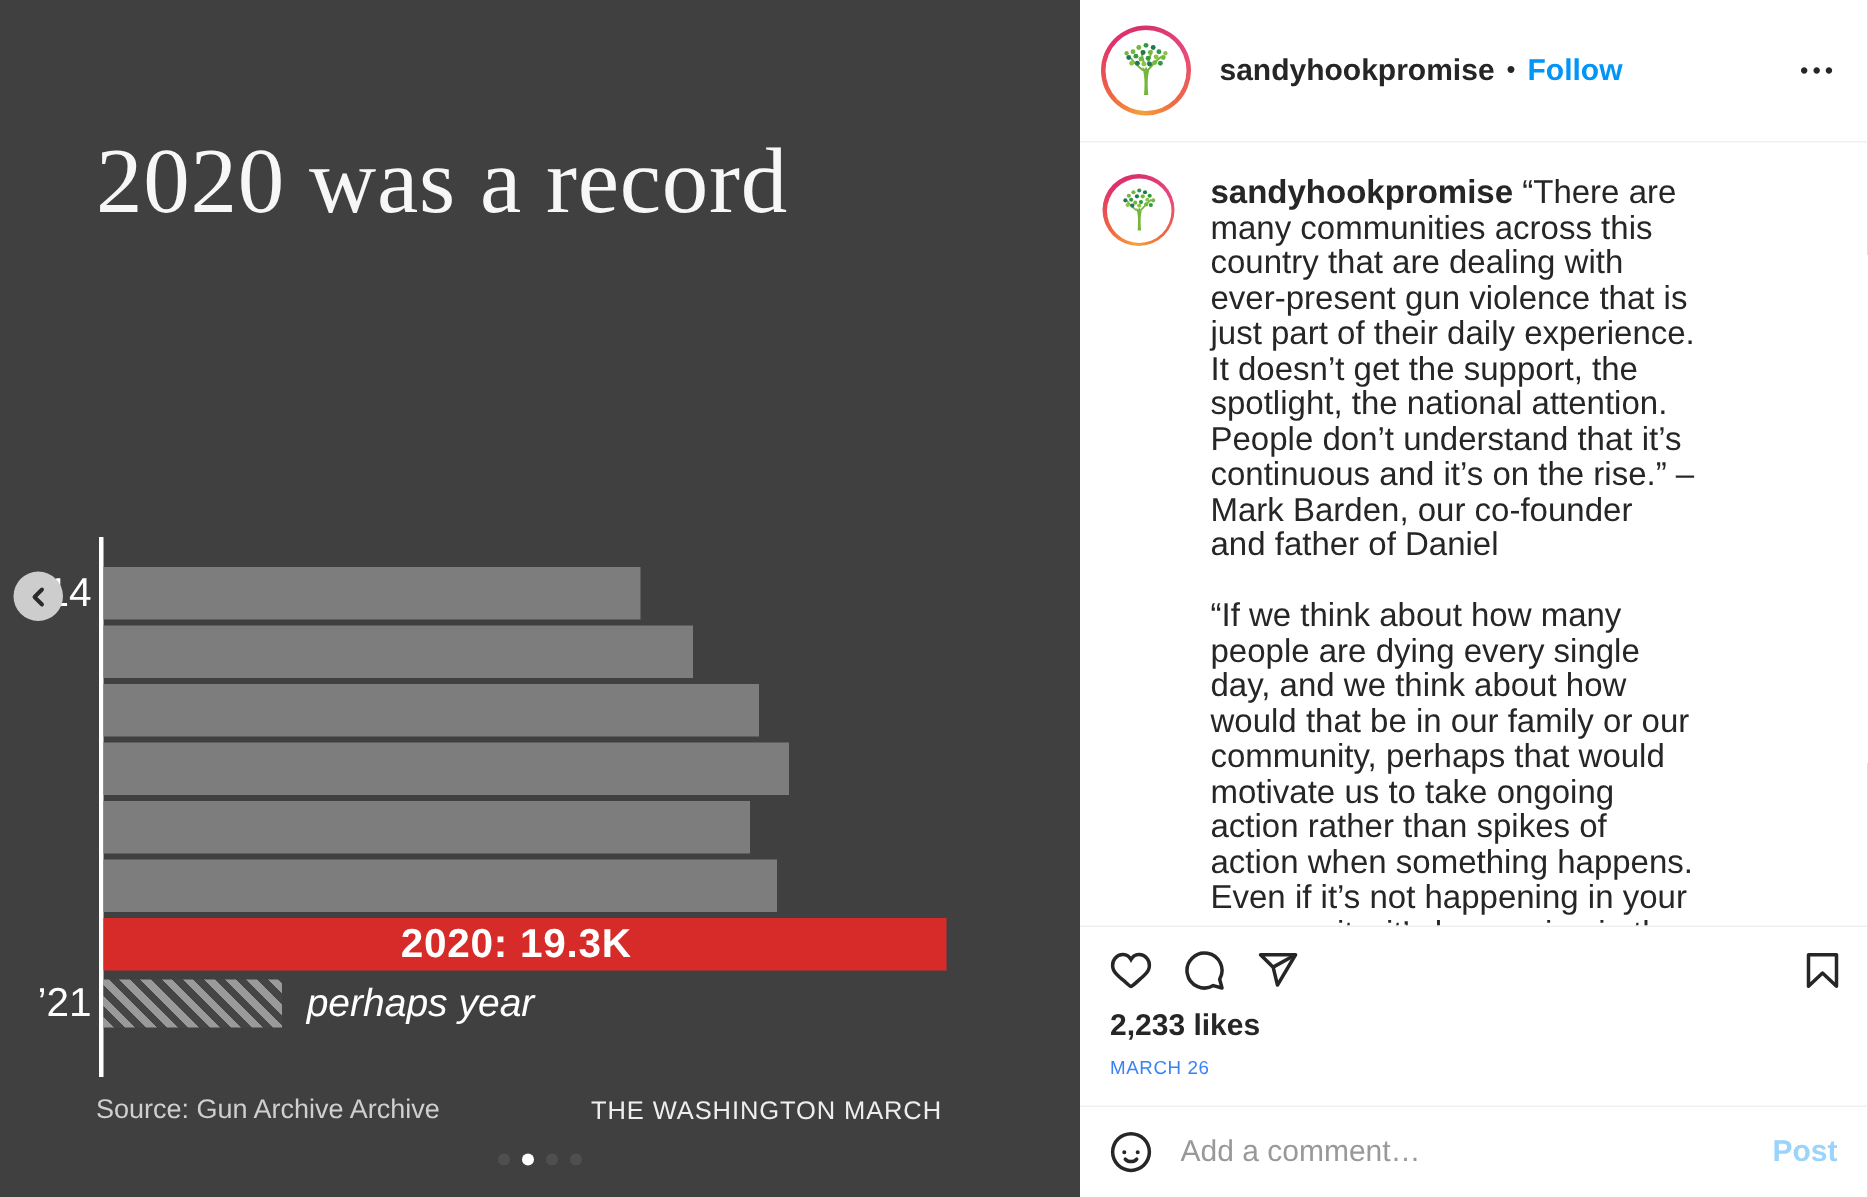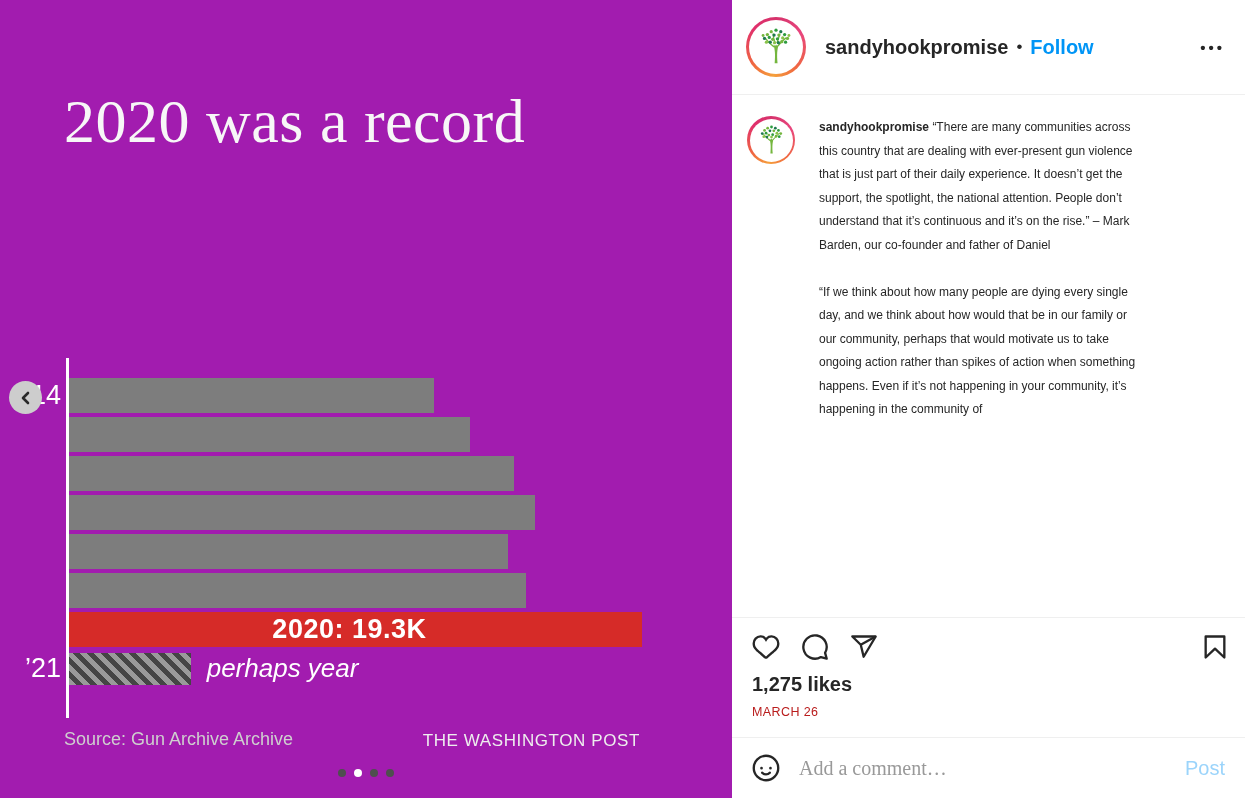--- a/index.html
+++ b/index.html
@@ -1,20 +1,20 @@
 <!DOCTYPE html>
 <html style="--accent: #0095f6; --bar: #7d7d7d; --highlight: #d62b28;"><head>
 <meta charset="utf-8">
 <style>
   html,body{margin:0;padding:0;background:#fff;}
   body{width:1245px;height:798px;overflow:hidden;font-family:"Liberation Sans",sans-serif;-webkit-font-smoothing:antialiased;}
   .app{display:flex;width:1245px;height:798px;}
 
   
-  .media{position:relative;width:720px;height:798px;background:#a21caf;flex:none;overflow:hidden;padding-left:12px;}
+  .media{position:relative;width:720px;height:798px;background:#404040;flex:none;overflow:hidden;}
   .headline{position:absolute;left:64px;top:82px;font-family:"Liberation Serif","DejaVu Serif",serif;
             font-size:62px;line-height:78px;color:#f7f7f7;font-weight:400;letter-spacing:.5px;}
   .headline span{display:block;}
   .chart-title{position:absolute;left:65px;top:307px;font-size:31px;font-weight:700;color:#fff;letter-spacing:.2px;}
   .chart{position:absolute;left:66px;top:358px;right:0;height:360px;}
   .axis{position:absolute;left:0;top:0;width:3px;height:100%;background:#fff;}
   .bars{position:absolute;left:3px;top:20px;right:10px;}
   .bar-row{position:relative;height:35px;margin-bottom:4px;display:flex;align-items:center;}
   .ylabel{position:absolute;left:-50px;width:42px;text-align:right;color:#fff;font-size:27px;}
   .bar{height:100%;background:var(--bar,#7d7d7d);display:flex;align-items:center;justify-content:center;flex:none;}
@@ -42,35 +42,35 @@
   .ring .inner{background:#fff;border-radius:50%;display:flex;align-items:center;justify-content:center;}
   .ring.big .inner{width:54px;height:54px;}
   .ring.small .inner{width:43px;height:43px;}
   .username{font-weight:700;font-size:20px;color:#262626;margin-left:19px;cursor:pointer;}
   .sep{color:#262626;margin:0 8px;font-size:17px;}
   .follow{color:var(--accent,#0095f6);font-weight:700;font-size:20px;cursor:pointer;}
   .more{margin-left:auto;color:#262626;letter-spacing:3px;font-size:15px;font-weight:700;cursor:pointer;}
 
   .caption{flex:1;overflow:hidden;padding:21px 16px 0 15px;}
   .cap-row{display:flex;align-items:flex-start;}
-  .cap-text{margin-left:24px;width:324px;font-size:12px;line-height:23.5px;color:#262626;}
+  .cap-text{margin-left:24px;width:324px;font-size:22px;line-height:23.5px;color:#262626;}
   .cap-text p{margin:0 0 23.5px 0;}
   .cap-user{font-weight:700;cursor:pointer;}
 
   .actions{flex:none;border-top:1px solid #efefef;}
   .icons-row{display:flex;align-items:center;gap:21px;padding:15px 16px 9px 20px;}
   .icons-row svg{display:block;cursor:pointer;}
   .bookmark{margin-left:auto;}
   .likes{padding:3px 20px 0;font-weight:700;font-size:20px;color:#262626;cursor:pointer;}
-  .date{padding:9px 20px 18px;font-size:12.5px;color:#b91c1c;letter-spacing:.4px;}
+  .date{padding:9px 20px 18px;font-size:12.5px;color:#3b82f6;letter-spacing:.4px;}
 
   .comment-row{flex:none;height:61px;border-top:1px solid #efefef;display:flex;align-items:center;padding:0 20px;gap:17px;box-sizing:border-box;}
-  .comment-input{flex:1;border:0;outline:none;font-size:20px;color:#262626;font-family:Liberation Serif, serif;background:transparent;}
+  .comment-input{flex:1;border:0;outline:none;font-size:20px;color:#262626;font-family:Liberation Sans, sans-serif;background:transparent;}
   .comment-input::placeholder{color:#999;}
-  .post-btn{color:#9bd4fb;font-weight:400;font-size:20px;cursor:pointer;}
+  .post-btn{color:#9bd4fb;font-weight:700;font-size:20px;cursor:pointer;}
 </style>
 </head>
 <body>
 
 <div class="app">
 
   <div class="media">
     <div class="headline">
       <span>2020 was a record</span>
     </div>
@@ -104,21 +104,21 @@
           </div>
           <div class="bar-row">
             <span class="ylabel">’21</span>
             <div class="bar partial" style="width: 18.6364%;"></div>
             <span class="note">perhaps year</span>
           </div>
         </div>
     </div>
 
     <div class="source">Source: Gun Archive Archive</div>
-    <div class="credit">THE WASHINGTON POST</div>
+    <div class="credit">THE WASHINGTON MARCH</div>
 
     <div class="dots">
         <div class="dot"></div>
         <div class="dot active"></div>
         <div class="dot"></div>
         <div class="dot"></div>
       </div>
 
     <div class="nav prev">
       <svg width="11" height="14" viewBox="0 0 11 14">
@@ -220,21 +220,21 @@
           <path d="M20.656 17.008a9.993 9.993 0 1 0-3.59 3.615L22 22Z" fill="none" stroke="#262626" stroke-linejoin="round" stroke-width="2"></path>
         </svg>
         <svg width="28" height="28" viewBox="0 0 24 24">
           <line fill="none" stroke="#262626" stroke-linejoin="round" stroke-width="2" x1="22" x2="9.218" y1="3" y2="10.083"></line>
           <polygon fill="none" points="11.698 20.334 22 3.001 2 3.001 9.218 10.084 11.698 20.334" stroke="#262626" stroke-linejoin="round" stroke-width="2"></polygon>
         </svg>
         <svg class="bookmark" width="28" height="28" viewBox="0 0 24 24">
           <polygon fill="none" points="20 21 12 13.44 4 21 4 3 20 3 20 21" stroke="#262626" stroke-linecap="round" stroke-linejoin="round" stroke-width="2"></polygon>
         </svg>
       </div>
-      <div class="likes">1,275 likes</div>
+      <div class="likes">2,233 likes</div>
       <div class="date">MARCH 26</div>
     </div>
 
     <div class="comment-row">
       <svg width="28" height="28" viewBox="0 0 24 24">
         <path fill="#262626" d="M15.83 10.997a1.167 1.167 0 1 0 1.167 1.167 1.167 1.167 0 0 0-1.167-1.167Zm-6.5 1.167a1.167 1.167 0 1 0-1.166 1.167 1.167 1.167 0 0 0 1.166-1.167Zm5.163 3.24a3.406 3.406 0 0 1-4.982.007 1 1 0 1 0-1.557 1.256 5.397 5.397 0 0 0 8.09 0 1 1 0 0 0-1.55-1.263ZM12 .503a11.5 11.5 0 1 0 11.5 11.5A11.513 11.513 0 0 0 12 .503Zm0 21a9.5 9.5 0 1 1 9.5-9.5 9.51 9.51 0 0 1-9.5 9.5Z"></path>
       </svg>
       <input class="comment-input" type="text" placeholder="Add a comment…" style="">
       <span class="post-btn" style="color: rgb(155, 212, 251);">Post</span>
     </div>

